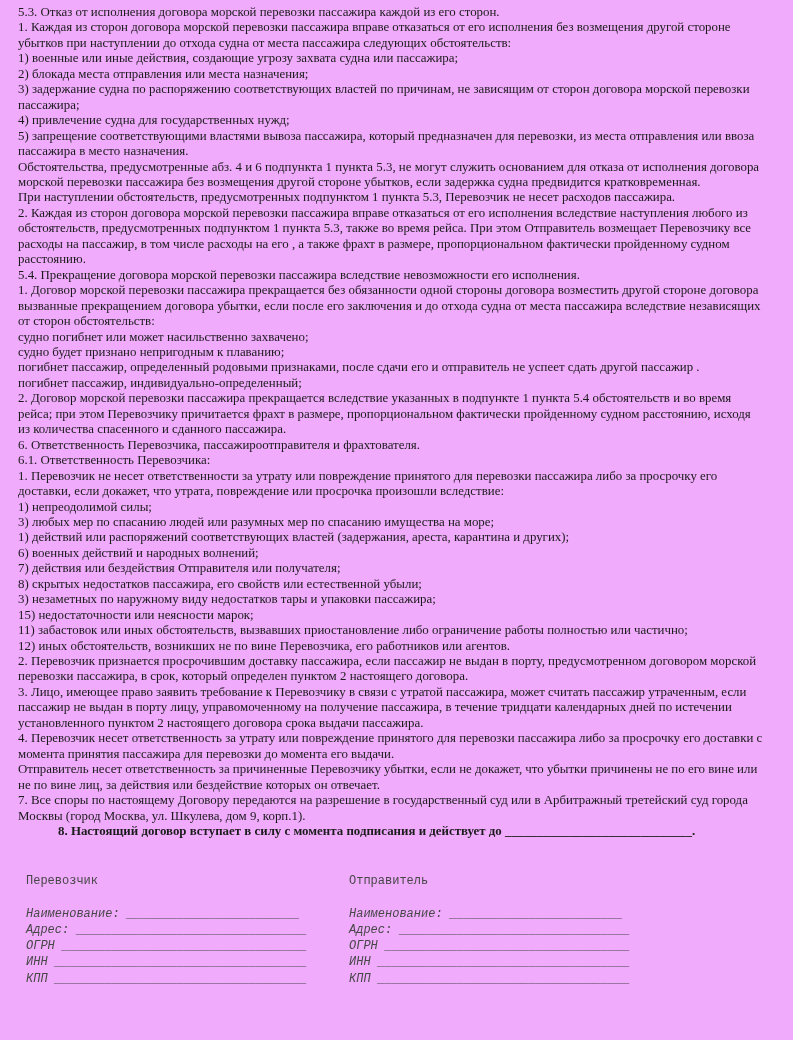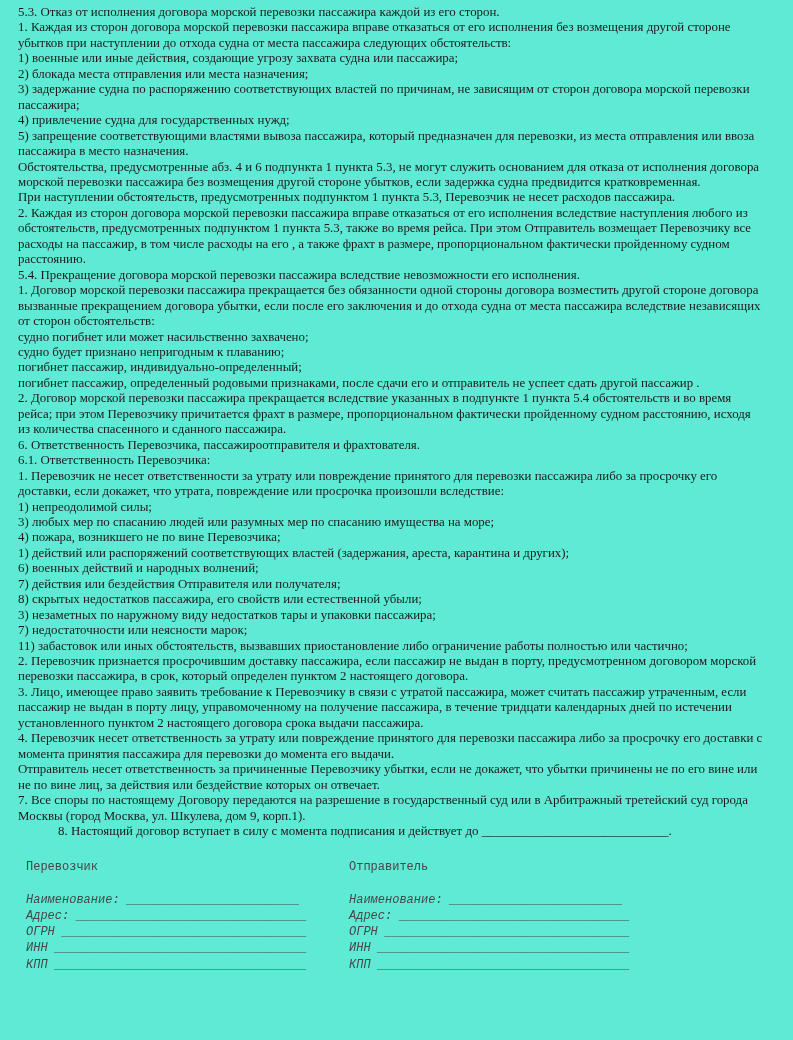--- a/index.html
+++ b/index.html
@@ -1,35 +1,35 @@
 <!DOCTYPE html>
 <html lang="ru"><head>
 <meta charset="utf-8">
 <style>
   * { margin: 0; padding: 0; box-sizing: border-box; }
   html, body { background: #ffffff; }
   .page {
     position: relative;
     width: 793px;
     height: 1040px;
-    background: #5eead4;
+    background: #f0abfc;
     overflow: hidden;
     font-family: "Liberation Serif", serif;
   }
   .contract-body {
     padding: 5px 30px 0 18px;
     color: #1b1b1b;
     font-size: 12.9px;
     line-height: 15.45px;
   }
   .para { margin: 0; }
-  .para.indented { text-indent: 40px; }
+  .para.indented { text-indent: 40px; font-weight: bold; }
   .signature-section {
     display: flex;
-    margin: 20px 0 0 26px;
+    margin: 34px 0 0 26px;
     font-family: "Liberation Mono", "DejaVu Sans Mono", monospace;
     font-size: 12px;
     line-height: 16.2px;
     color: #474747;
     align-items: center;
   }
   .sig-col { width: 323px; flex: 0 0 auto; }
   .sig-title { display: block; }
   .sig-spacer { height: 16.2px; }
   .sig-row { white-space: pre; font-style: italic; }
@@ -48,36 +48,36 @@
       <p class="para">3) задержание судна по распоряжению соответствующих властей по причинам, не зависящим от сторон договора морской перевозки пассажира;</p>
       <p class="para">4) привлечение судна для государственных нужд;</p>
       <p class="para">5) запрещение соответствующими властями вывоза пассажира, который предназначен для перевозки, из места отправления или ввоза пассажира в место назначения.</p>
       <p class="para">Обстоятельства, предусмотренные абз. 4 и 6 подпункта 1 пункта 5.3, не могут служить основанием для отказа от исполнения договора морской перевозки пассажира без возмещения другой стороне убытков, если задержка судна предвидится кратковременная.</p>
       <p class="para">При наступлении обстоятельств, предусмотренных подпунктом 1 пункта 5.3, Перевозчик не несет расходов  пассажира.</p>
       <p class="para">2. Каждая из сторон договора морской перевозки пассажира вправе отказаться от его исполнения вследствие наступления любого из обстоятельств, предусмотренных подпунктом 1 пункта 5.3, также во время рейса. При этом Отправитель возмещает Перевозчику все расходы на пассажир, в том числе расходы на его , а также фрахт в размере, пропорциональном фактически пройденному судном расстоянию.</p>
       <p class="para">5.4. Прекращение договора морской перевозки пассажира вследствие невозможности его исполнения.</p>
       <p class="para">1. Договор морской перевозки пассажира прекращается без обязанности одной стороны договора возместить другой стороне договора вызванные прекращением договора убытки, если после его заключения и до отхода судна от места пассажира вследствие независящих от сторон обстоятельств:</p>
       <p class="para">судно погибнет или может насильственно захвачено;</p>
       <p class="para">судно будет признано непригодным к плаванию;</p>
+      <p class="para">погибнет пассажир, определенный родовыми признаками, после сдачи его  и отправитель не успеет сдать другой пассажир .</p>
       <p class="para">погибнет пассажир, индивидуально-определенный;</p>
-      <p class="para">погибнет пассажир, определенный родовыми признаками, после сдачи его  и отправитель не успеет сдать другой пассажир .</p>
       <p class="para">2. Договор морской перевозки пассажира прекращается вследствие указанных в подпункте 1 пункта 5.4 обстоятельств и во время рейса; при этом Перевозчику причитается фрахт в размере, пропорциональном фактически пройденному судном расстоянию, исходя из количества спасенного и сданного пассажира.</p>
       <p class="para">6. Ответственность Перевозчика, пассажироотправителя и фрахтователя.</p>
       <p class="para">6.1. Ответственность Перевозчика:</p>
       <p class="para">1. Перевозчик не несет ответственности за утрату или повреждение принятого для перевозки пассажира либо за просрочку его доставки, если докажет, что утрата, повреждение или просрочка произошли вследствие:</p>
       <p class="para">1) непреодолимой силы;</p>
       <p class="para">3) любых мер по спасанию людей или разумных мер по спасанию имущества на море;</p>
-      <p class="para">4) пожара, возникшего не по вине Перевозчика;</p>
       <p class="para">1) действий или распоряжений соответствующих властей (задержания, ареста, карантина и других);</p>
       <p class="para">6) военных действий и народных волнений;</p>
       <p class="para">7) действия или бездействия Отправителя или получателя;</p>
       <p class="para">8) скрытых недостатков пассажира, его свойств или естественной убыли;</p>
       <p class="para">3) незаметных по наружному виду недостатков тары и упаковки пассажира;</p>
-      <p class="para">7) недостаточности или неясности марок;</p>
+      <p class="para">15) недостаточности или неясности марок;</p>
       <p class="para">11) забастовок или иных обстоятельств, вызвавших приостановление либо ограничение работы полностью или частично;</p>
+      <p class="para">12) иных обстоятельств, возникших не по вине Перевозчика, его работников или агентов.</p>
       <p class="para">2. Перевозчик признается просрочившим доставку пассажира, если пассажир не выдан в порту, предусмотренном договором морской перевозки пассажира, в срок, который определен пунктом 2 настоящего договора.</p>
       <p class="para">3. Лицо, имеющее право заявить требование к Перевозчику в связи с утратой пассажира, может считать пассажир утраченным, если пассажир не выдан в порту лицу, управомоченному на получение пассажира, в течение тридцати календарных дней по истечении установленного пунктом 2 настоящего договора срока выдачи пассажира.</p>
       <p class="para">4. Перевозчик несет ответственность за утрату или повреждение принятого для перевозки пассажира либо за просрочку его доставки с момента принятия пассажира для перевозки до момента его выдачи.</p>
       <p class="para">Отправитель несет ответственность за причиненные Перевозчику убытки, если не докажет, что убытки причинены не по его вине или не по вине лиц, за действия или бездействие которых он отвечает.</p>
       <p class="para">7. Все споры по настоящему Договору передаются на разрешение в государственный суд или в Арбитражный третейский суд города Москвы (город Москва, ул. Шкулева, дом 9, корп.1).</p>
       <p class="para indented">8. Настоящий договор вступает в силу с момента подписания и действует до _____________________________.</p>
     </div>
 
   <div class="signature-section">
     <div class="sig-col">

